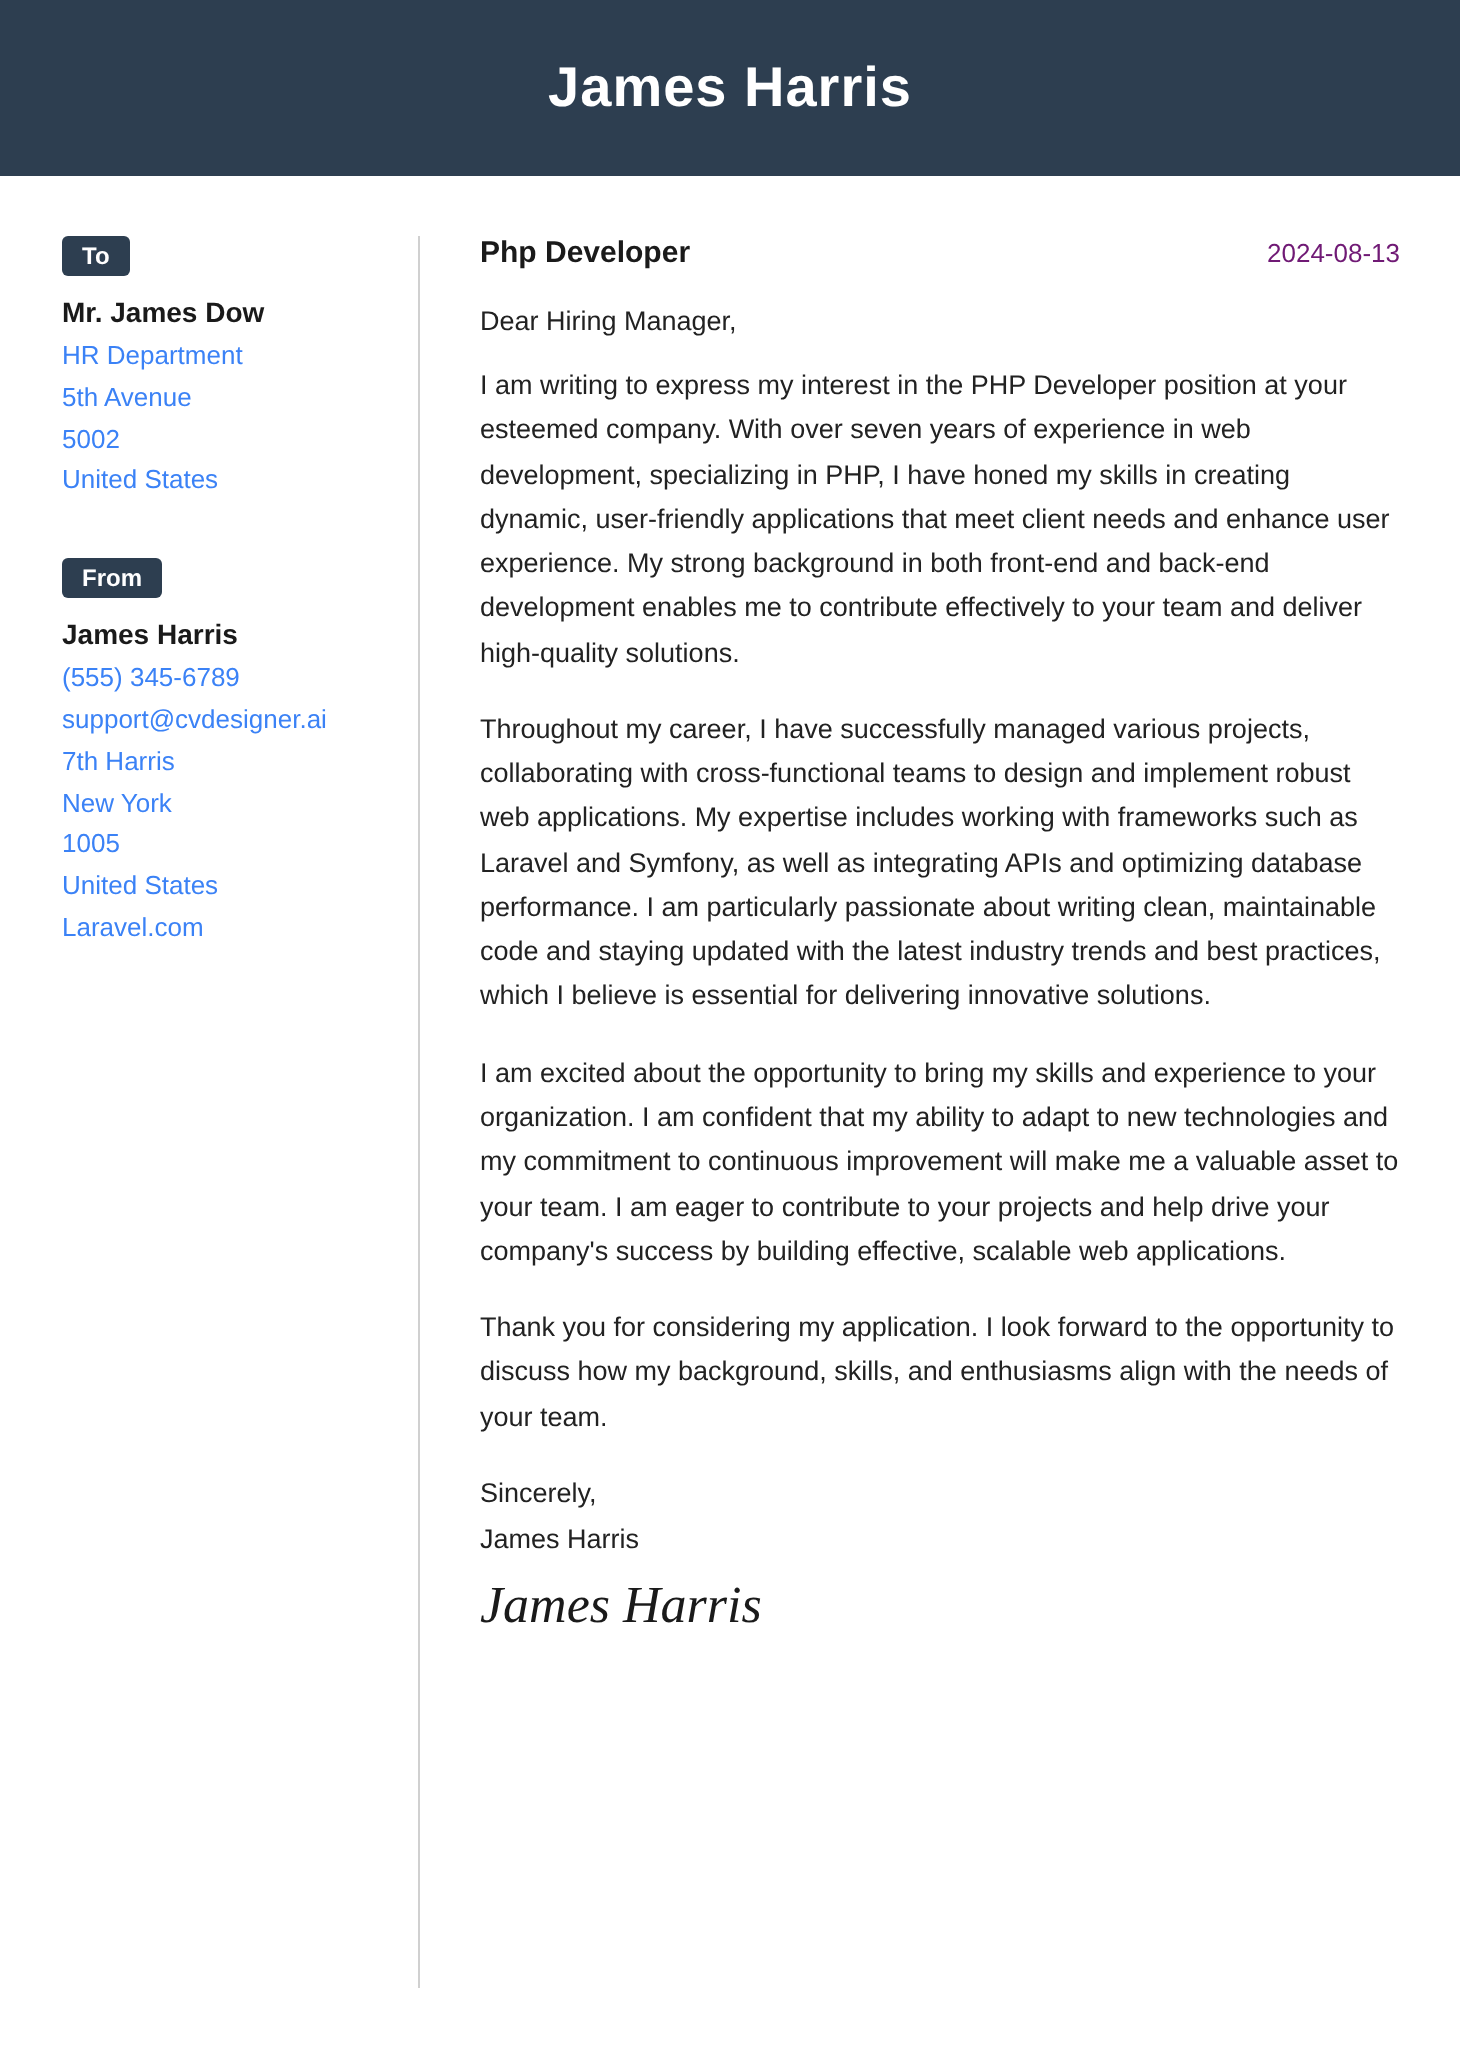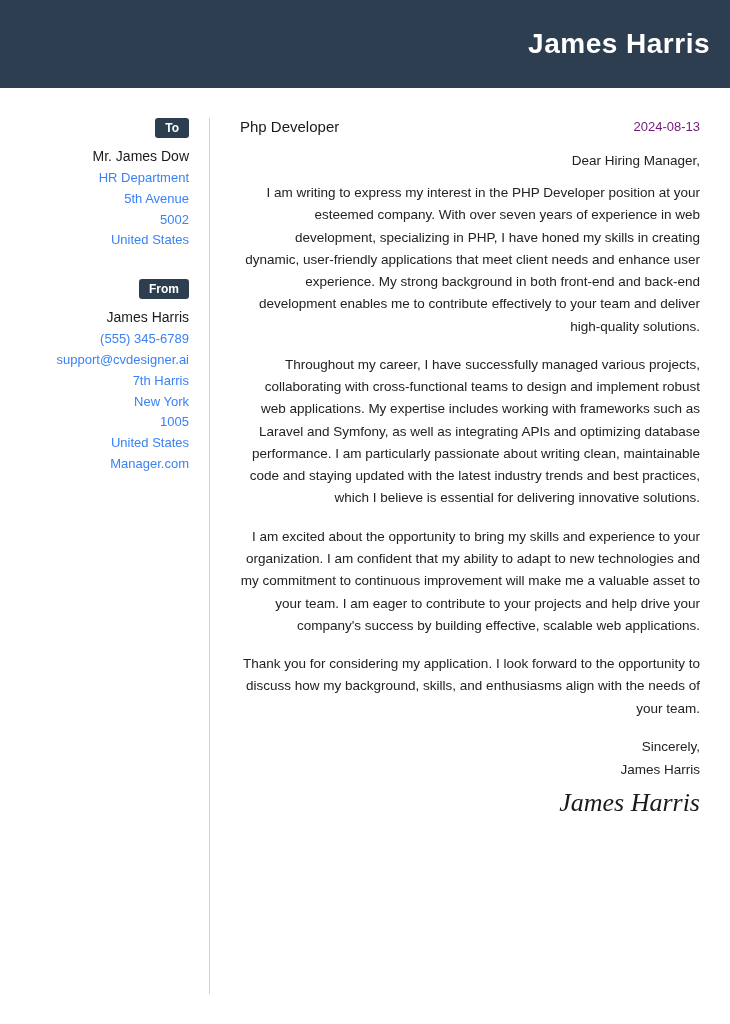--- a/index.html
+++ b/index.html
@@ -1,15 +1,15 @@
 <!DOCTYPE html>
 <html><head>
   <meta charset="utf-8">
   <style>
-    * { margin: 0; padding: 0; box-sizing: border-box; text-align: right; }
+    * { margin: 0; padding: 0; box-sizing: border-box; }
     body {
       font-family: 'Arial', sans-serif;
       background: #f0f0f0;
       display: flex;
       justify-content: center;
       align-items: flex-start;
       min-height: 100vh;
     }
     .page {
       width: 730px;
@@ -30,38 +30,38 @@
       letter-spacing: 0.5px;
     }
     .body {
       display: flex;
       flex: 1;
       padding: 30px 0 30px 0;
     }
     .sidebar {
       width: 210px;
       min-width: 210px;
-      padding: 0 20px 0 42px;
+      padding: 0 20px 0 31px;
       border-right: 1px solid #d0d0d0;
     }
     .badge {
       display: inline-block;
       background: #2d3e50;
       color: #ffffff;
       font-size: 12px;
       font-weight: 600;
       padding: 3px 10px;
       border-radius: 3px;
       margin-bottom: 10px;
     }
     .sidebar-section {
       margin-bottom: 28px;
     }
     .sidebar-name {
-      font-weight: 400;
+      font-weight: 700;
       font-size: 14px;
       color: #1a1a1a;
       margin-bottom: 4px;
     }
     .sidebar-line {
       font-size: 13px;
       color: #3b82f6;
       line-height: 1.6;
     }
     .main-content {
@@ -69,32 +69,31 @@
       padding: 0 30px 0 30px;
     }
     .main-header-row {
       display: flex;
       justify-content: space-between;
       align-items: center;
       margin-bottom: 18px;
     }
     .job-title {
       font-size: 15px;
-      font-weight: 400;
+      font-weight: 700;
       color: #1a1a1a;
     }
     .date {
       font-size: 13px;
       color: #701a75;
     }
     .greeting {
       font-size: 13.5px;
       color: #222;
       margin-bottom: 14px;
-      margin-left: 10px;
     }
     .paragraph {
       font-size: 13.5px;
       color: #222;
       line-height: 1.65;
       margin-bottom: 16px;
     }
     .signature-block {
       margin-top: 10px;
     }
@@ -135,21 +134,21 @@
 
       <div class="sidebar-section">
         <div class="badge">From</div>
         <div class="sidebar-name">James Harris</div>
         <div class="sidebar-line">(555) 345-6789</div>
         <div class="sidebar-line">support@cvdesigner.ai</div>
         <div class="sidebar-line">7th Harris</div>
         <div class="sidebar-line">New York</div>
         <div class="sidebar-line">1005</div>
         <div class="sidebar-line">United States</div>
-        <div class="sidebar-line">Manager.com</div>
+        <div class="sidebar-line">Laravel.com</div>
       </div>
     </div>
 
     <div class="main-content">
       <div class="main-header-row">
         <span class="job-title">Php Developer</span>
         <span class="date">2024-08-13</span>
       </div>
 
       <div class="greeting">Dear Hiring Manager,</div>

